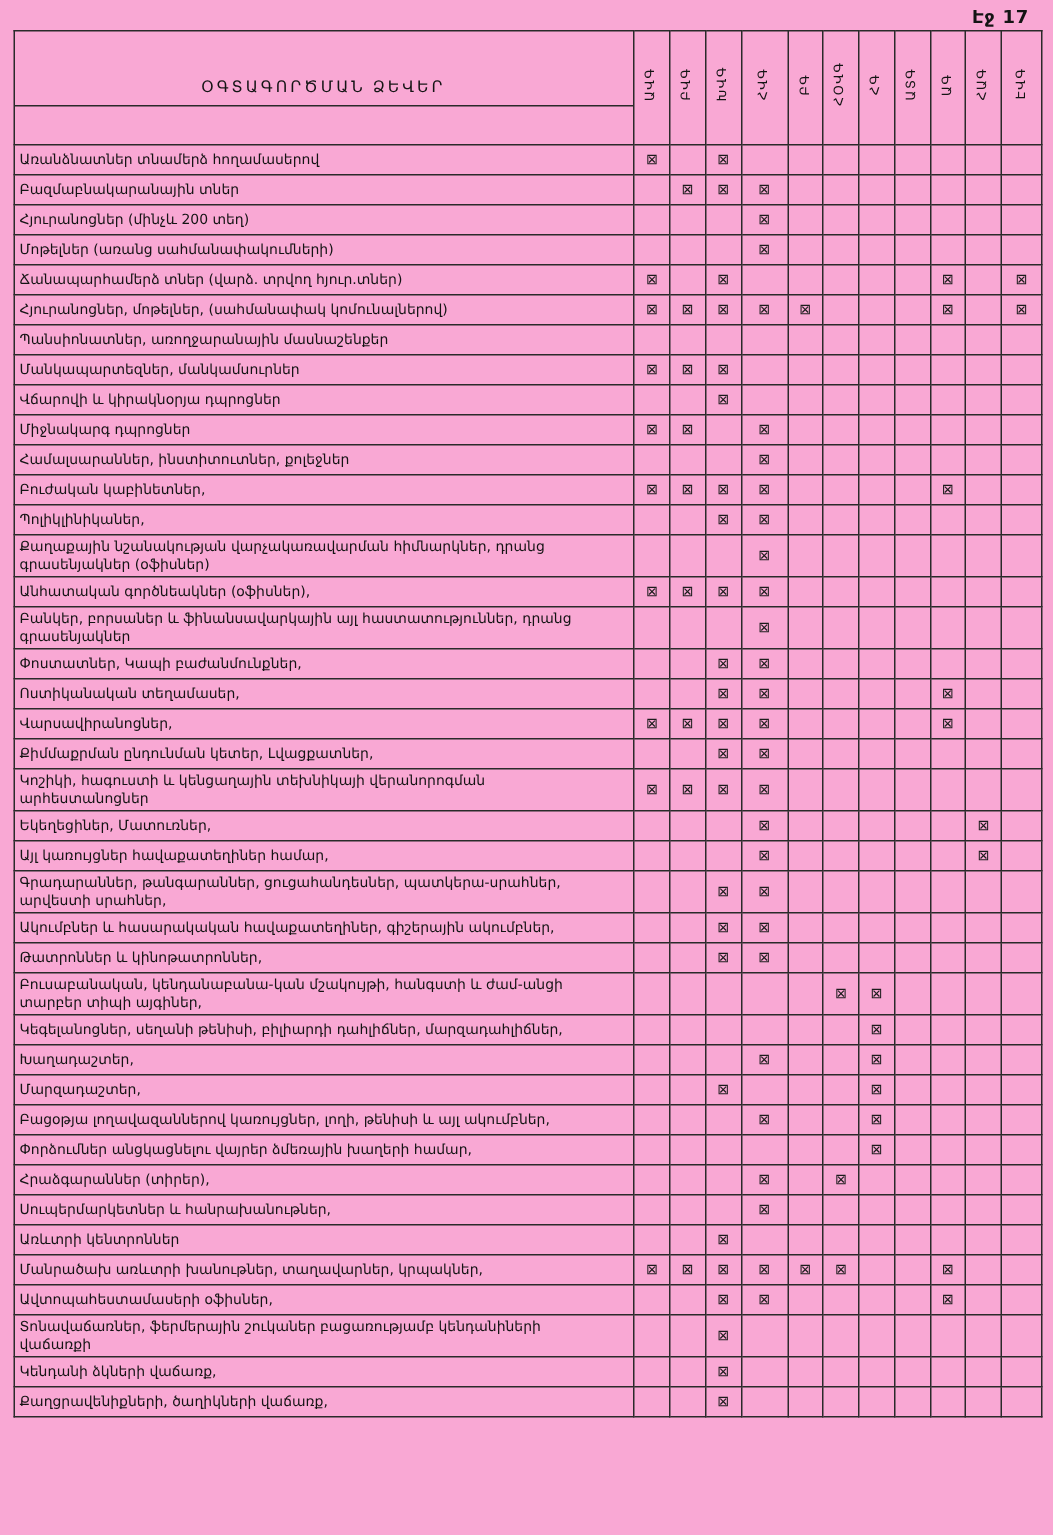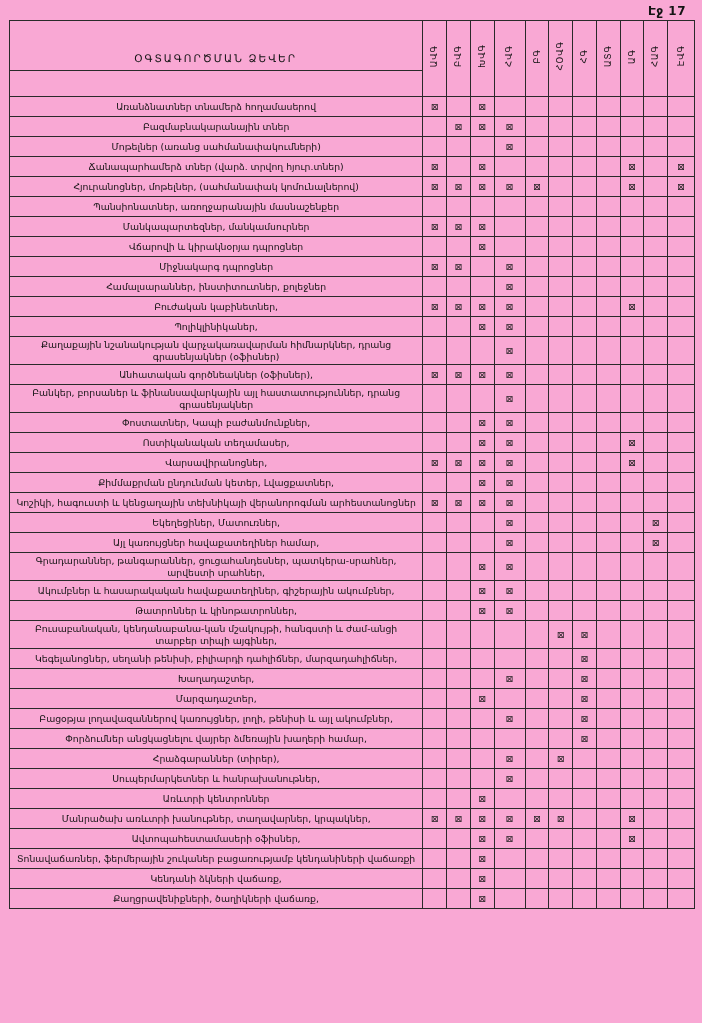--- a/index.html
+++ b/index.html
@@ -57,22 +57,22 @@
     writing-mode: vertical-rl;
     transform: rotate(180deg);
     font-size: 8.5px;
     letter-spacing: 1px;
     line-height: 1;
   }
   tbody td { height: 20px; }
   td.lbl {
     font-size: 9.3px;
     line-height: 11.5px;
-    padding: 2px 3px 2px 3px;
-    text-align: center;
+    padding: 2px 20px 2px 3px;
+    text-align: left;
   }
   td.chk {
     text-align: center;
     font-size: 9.5px;
     padding: 0;
     color: #1c1c1c;
   }
 </style>
 </head>
 <body>
@@ -136,20 +136,34 @@
           <td class="chk">⊠</td>
           <td class="chk"></td>
           <td class="chk"></td>
           <td class="chk"></td>
           <td class="chk"></td>
           <td class="chk"></td>
           <td class="chk"></td>
           <td class="chk"></td>
         </tr>
         <tr>
+          <td class="lbl">Հյուրանոցներ (մինչև 200 տեղ)</td>
+          <td class="chk"></td>
+          <td class="chk"></td>
+          <td class="chk"></td>
+          <td class="chk">⊠</td>
+          <td class="chk"></td>
+          <td class="chk"></td>
+          <td class="chk"></td>
+          <td class="chk"></td>
+          <td class="chk"></td>
+          <td class="chk"></td>
+          <td class="chk"></td>
+        </tr>
+        <tr>
           <td class="lbl">Մոթելներ (առանց սահմանափակումների)</td>
           <td class="chk"></td>
           <td class="chk"></td>
           <td class="chk"></td>
           <td class="chk">⊠</td>
           <td class="chk"></td>
           <td class="chk"></td>
           <td class="chk"></td>
           <td class="chk"></td>
           <td class="chk"></td>

